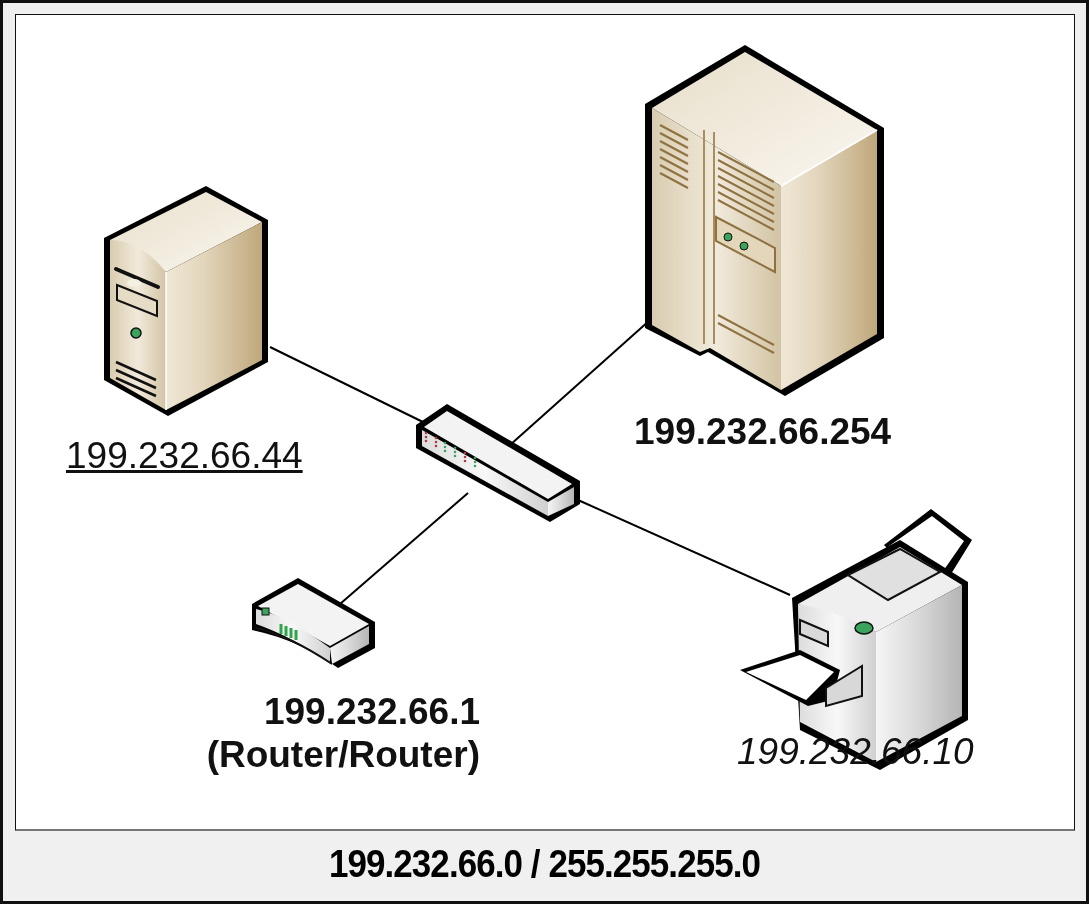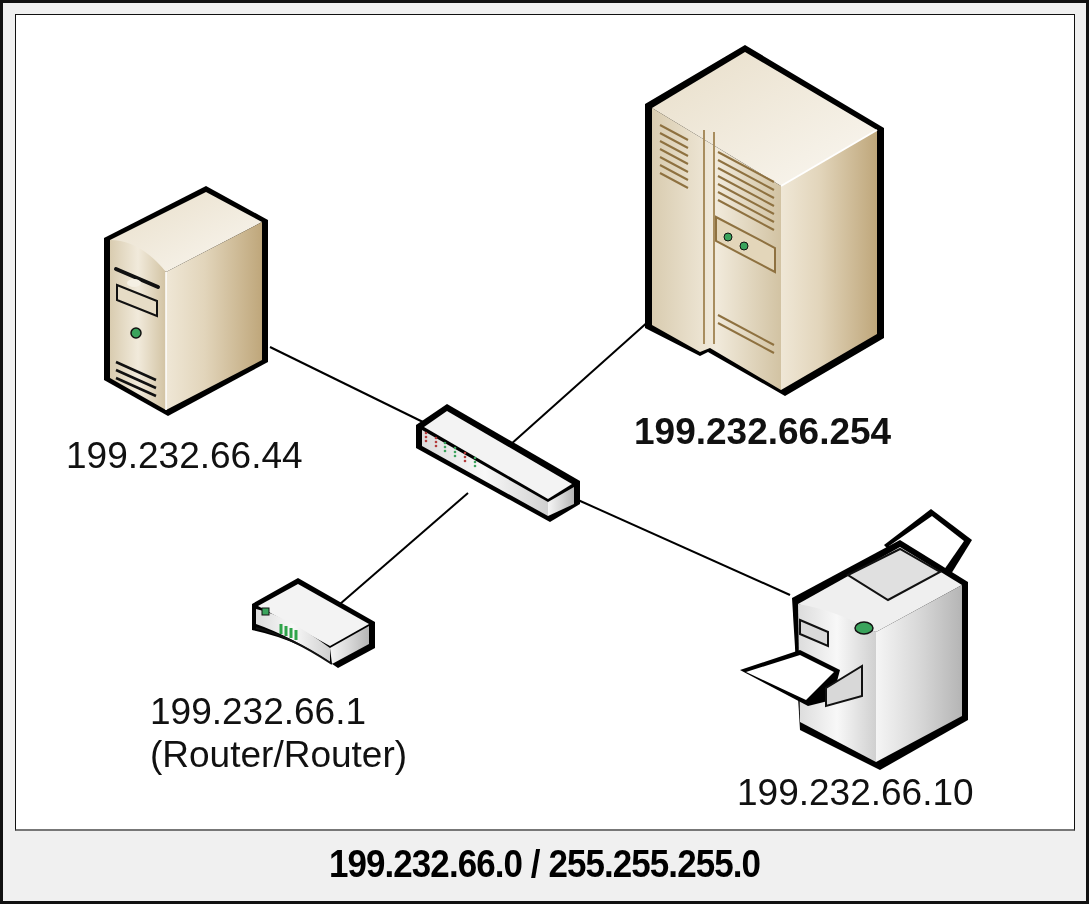--- a/index.html
+++ b/index.html
@@ -2,21 +2,21 @@
 <html><head>
 <meta charset="utf-8">
 <style>
   html, body { margin: 0; padding: 0; background: #ffffff; }
   body { width: 1089px; height: 904px; position: relative; overflow: hidden; font-family: "Liberation Sans", sans-serif; }
   .frame { position: absolute; left: 0; top: 0; width: 1083px; height: 898px; background: #f0f0f0; border: 3px solid #111; }
   .canvas { position: absolute; left: 12px; top: 11px; width: 1058px; height: 814px; background: #ffffff; border: 1px solid #111; border-bottom: 2px solid #777; }
   .footer-label { position: absolute; left: 0; top: 840px; width: 1083px; text-align: center; font-size: 38px; font-weight: bold; color: #000; letter-spacing: -1px; transform: scaleX(0.92); transform-origin: center; }
   svg.diagram { position: absolute; left: 0; top: 0; }
   .lbl { position: absolute; font-size: 37px; color: #111; line-height: 44px; white-space: nowrap; }
-  .lbl.center { text-align: left; }
+  .lbl.center { text-align: right; font-weight: bold; }
 </style>
 </head>
 <body>
 
 <div class="frame">
   <div class="canvas"></div>
   <div class="footer-label">199.232.66.0 / 255.255.255.0</div>
 </div>
 
 <svg class="diagram" width="1089" height="904" viewBox="0 0 1089 904">
@@ -133,17 +133,17 @@
     <ellipse cx="864" cy="628" rx="9" ry="6" fill="#3aa35c" stroke="#111" stroke-width="1.5"></ellipse>
     <polygon points="740,670 800,650 840,670 832,700 808,706" fill="#000"></polygon>
     <polygon points="746,672 800,655 834,672 806,700" fill="#ffffff"></polygon>
     <polygon points="826,688 862,666 862,696 826,706" fill="#d8d8d8" stroke="#111" stroke-width="2"></polygon>
   </g>
 
   <foreignObject x="0" y="0" width="1089" height="904">
   </foreignObject>
 </svg>
 
-<div class="lbl" style="left:66px; top:434px;">199.232.66.44</div>
+<div class="lbl" style="left:66px; top:434px;text-decoration:underline;">199.232.66.44</div>
 <div class="lbl" style="left:634px; top:410px;font-weight:bold;">199.232.66.254</div>
 <div class="lbl center" style="left:150px; top:690px; width:330px;">199.232.66.1</div>
 <div class="lbl center" style="left:150px; top:733px; width:330px;">(Router/Router)</div>
-<div class="lbl" style="left:737px; top:771px;">199.232.66.10</div>
+<div class="lbl" style="left:737px; top:730px;font-style:italic;">199.232.66.10</div>
 
 </body></html>

